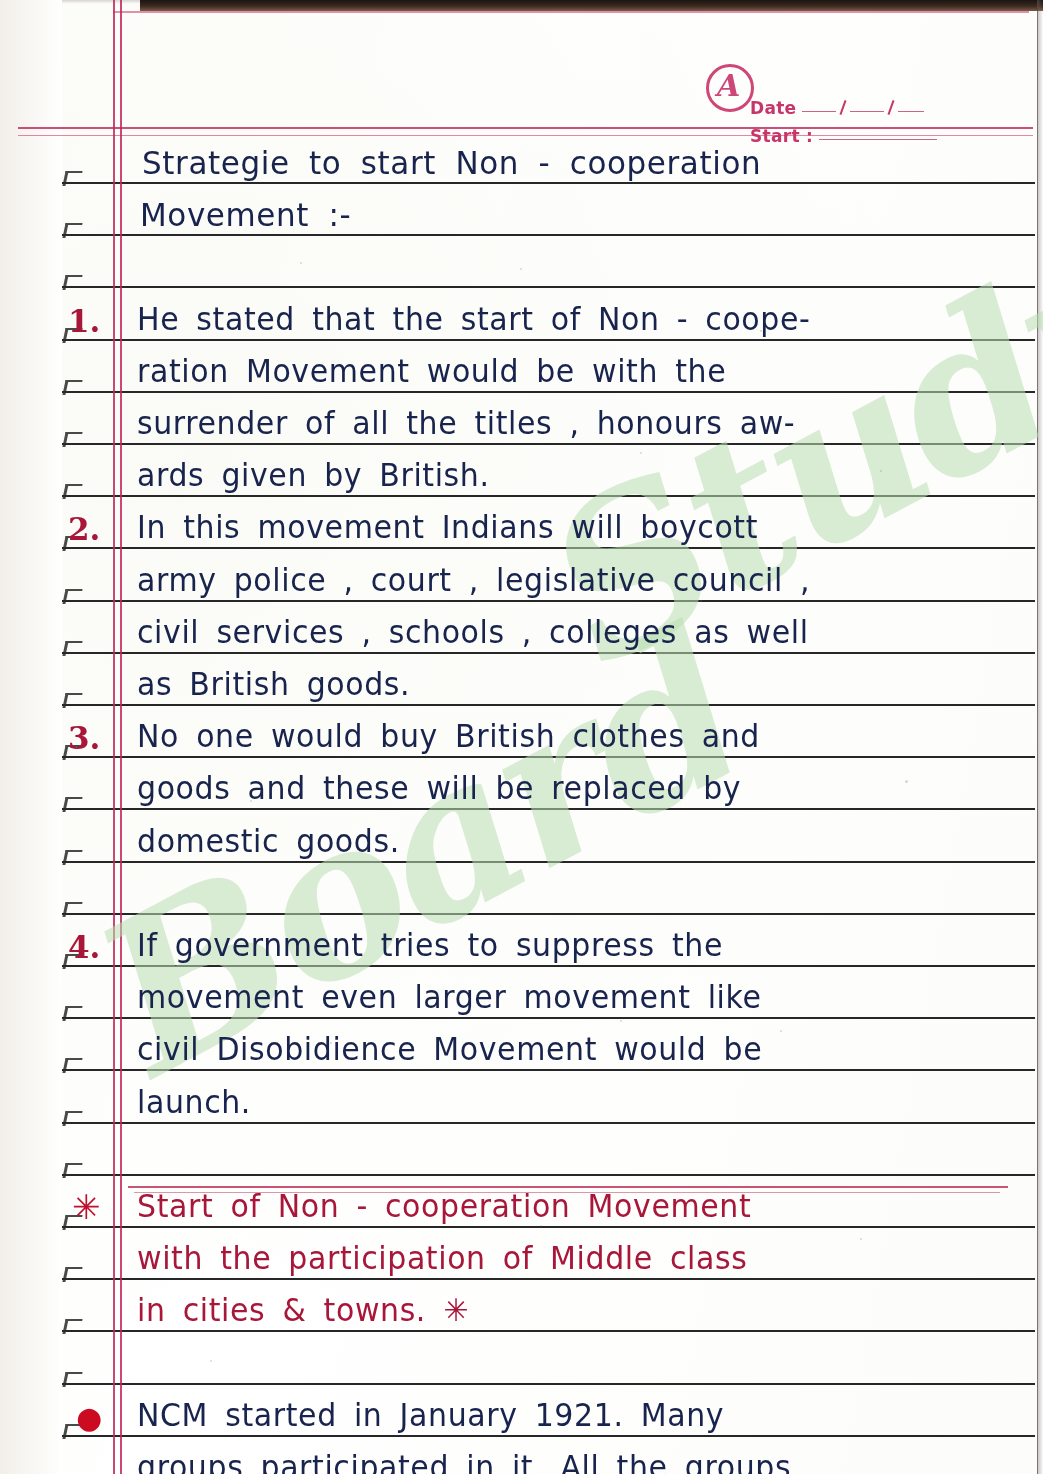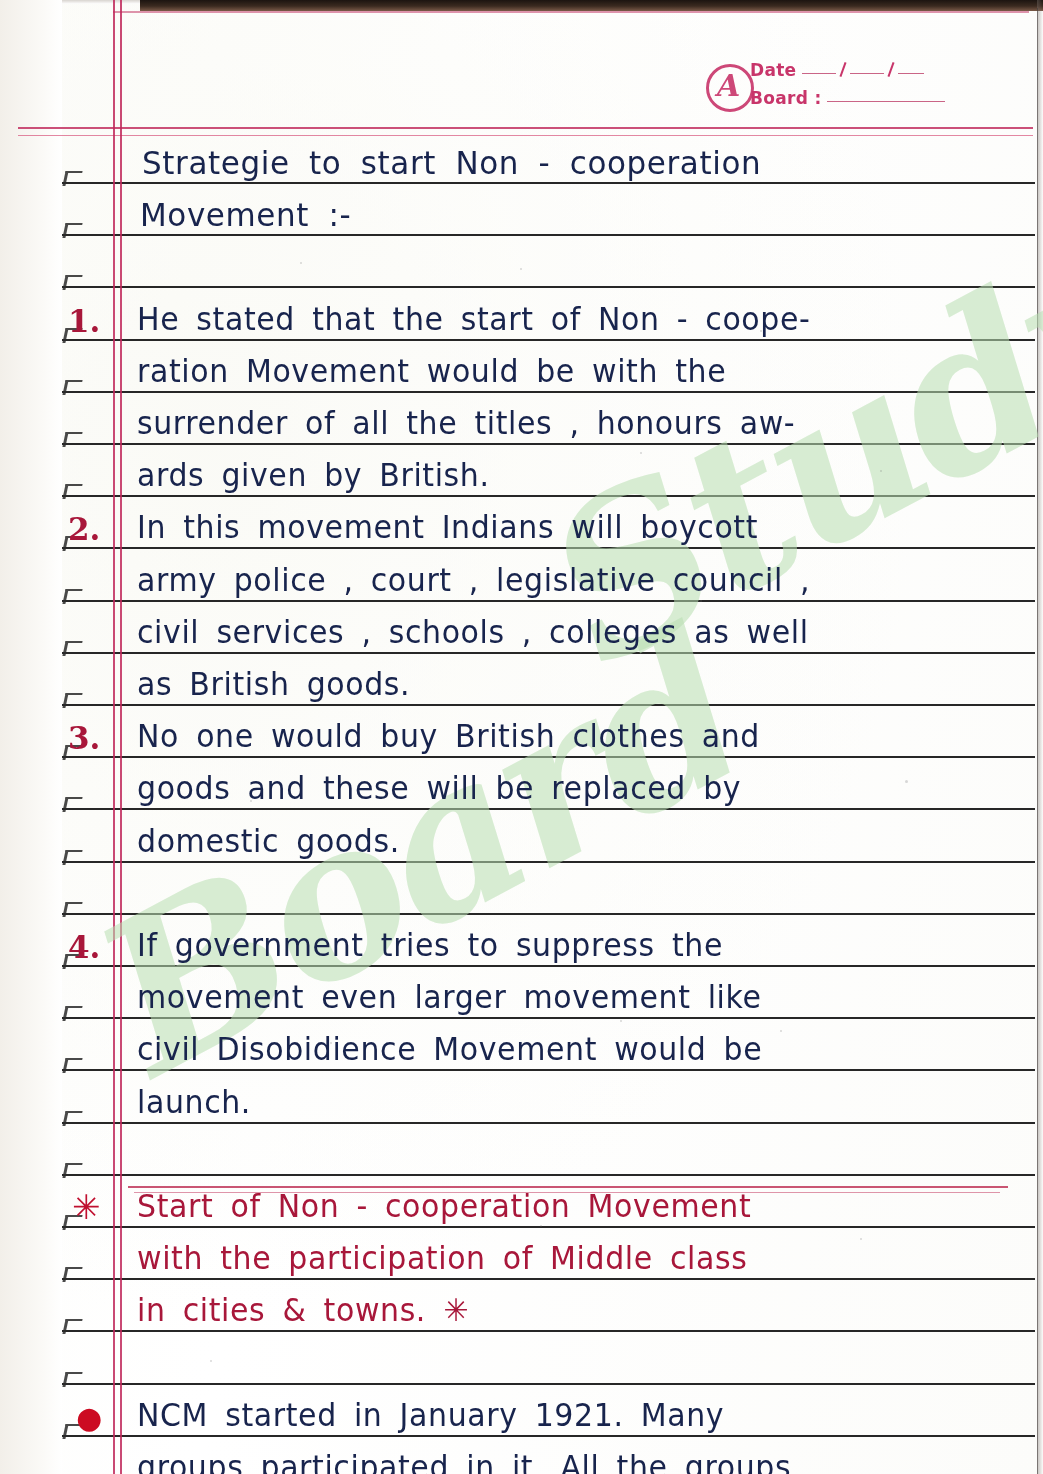--- a/index.html
+++ b/index.html
@@ -166,20 +166,21 @@
     gap: 6px;
   }
   .stamp-row.r1 { top: 2px; }
   .stamp-row.r2 { top: 30px; }
   .stamp-label {
     font-family: "DejaVu Sans", sans-serif;
     font-size: 17px;
     font-weight: 700;
     letter-spacing: 0.3px;
     color: #c8356a;
+    margin-top: 38px;
   }
   .stamp-blanks {
     position: relative;
     width: 120px;
     height: 14px;
   }
   .blank-seg {
     position: absolute;
     bottom: 2px;
     height: 0;
@@ -385,21 +386,21 @@
       <span class="stamp-label">Date</span>
       <span class="stamp-blanks">
         <span class="blank-seg" style="left:0;width:34px;"></span>
         <span class="slash" style="left:40px;"></span>
         <span class="blank-seg" style="left:48px;width:34px;"></span>
         <span class="slash" style="left:88px;"></span>
         <span class="blank-seg" style="left:96px;width:26px;"></span>
       </span>
     </div>
     <div class="stamp-row r2">
-      <span class="stamp-label">Board :</span>
+      <span class="stamp-label">Start :</span>
       <span class="stamp-blanks">
         <span class="blank-seg" style="left:0;width:118px;"></span>
       </span>
     </div>
   </div>
 
   <div id="ink-host">
       <div class="ink ink-line" style="left: 142px; top: 148px; font-size: 31px; word-spacing: 9px;">Strategie to start Non - cooperation</div>
       <div class="ink ink-line" style="left: 140px; top: 200px; font-size: 31px; word-spacing: 9px;">Movement :-</div>
       <div class="ink ink-marker" style="left: 68px; top: 306px;">1.</div>

